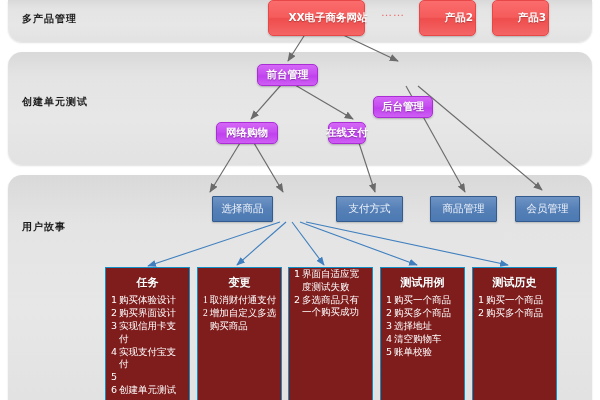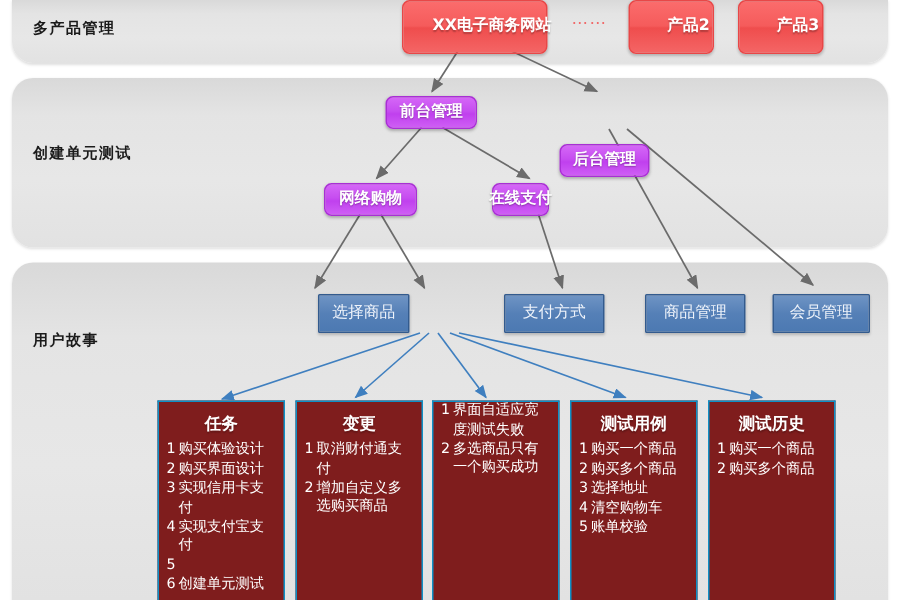--- a/index.html
+++ b/index.html
@@ -218,21 +218,21 @@
         </li>
         <li>
           <span class="num">5</span>
         </li>
         <li>
           <span class="num">6</span>
           <span class="txt">创建单元测试</span>
         </li>
       </ul>
   </div>
-  <div class="card" style="left:197px; width:85px;">
+  <div class="card" style="left:197px; width:85px;font-family:Liberation Serif, serif;">
     <div class="card-title">变更</div>
     <ul class="card-list">
         <li>
           <span class="num">1</span>
           <span class="txt">取消财付通支付</span>
         </li>
         <li>
           <span class="num">2</span>
           <span class="txt">增加自定义多选购买商品</span>
         </li>

